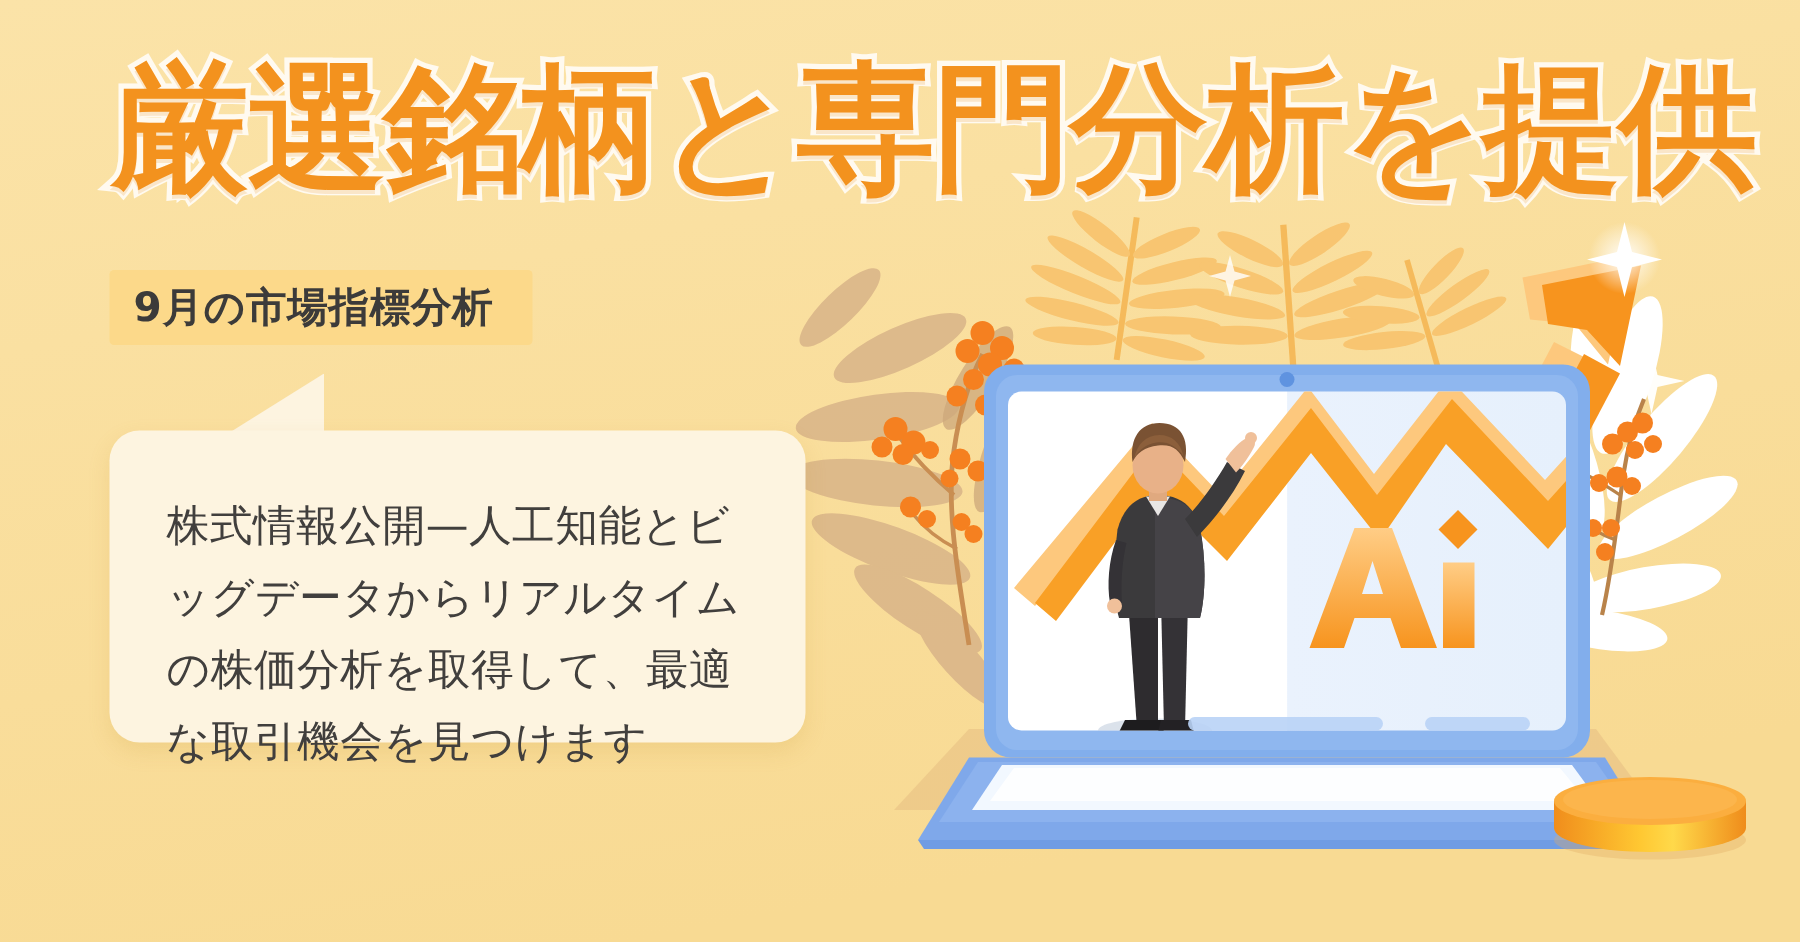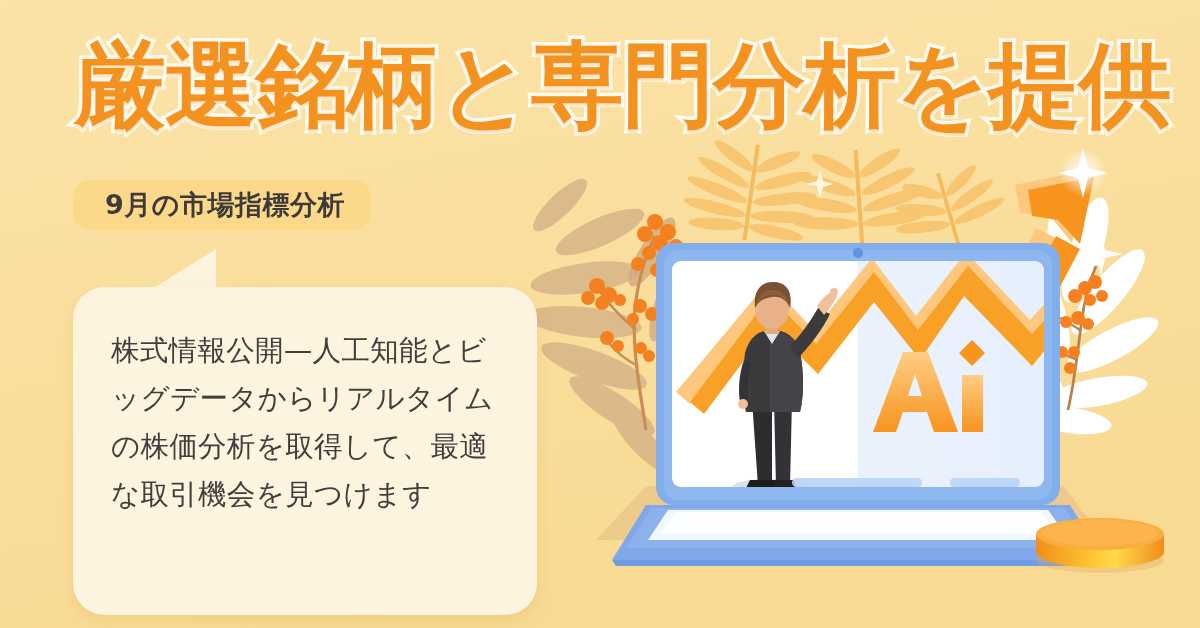--- a/index.html
+++ b/index.html
@@ -21,38 +21,38 @@
     color:#f3921e;letter-spacing:-1px;white-space:nowrap;
     -webkit-text-stroke:7px #fffaf0;
     paint-order:stroke fill;
     text-shadow:0 3px 0 rgba(226,140,30,.18);
   }
 
   
   #badge{
     position:absolute;left:73px;top:180px;
     height:50px;display:flex;align-items:center;
-    padding:0 26px 0 32px;border-radius:17px;
+    padding:0 26px 0 16px;border-radius:3px;
     background:#fcd98a;
     color:#3c3b3a;font-size:27px;font-weight:bold;letter-spacing:.5px;
     white-space:nowrap;
   }
 
   
   #tail{
     position:absolute;left:152px;top:249px;width:64px;height:40px;
     background:#fdf4e0;
     clip-path:polygon(100% 0%,100% 100%,0% 100%);
     filter:drop-shadow(0 2px 2px rgba(200,150,60,.13));
   }
 
   
   #card{
-    position:absolute;left:73px;top:287px;width:464px;height:328px;
-    background:#fdf4e0;border-radius:32px;
+    position:absolute;left:73px;top:287px;width:464px;height:208px;
+    background:#fdf4e0;border-radius:20px;
     box-shadow:0 6px 14px rgba(198,148,52,.16);
   }
   #cardtext{
     position:absolute;left:38px;top:40px;width:392px;
     color:#413f3d;font-size:28.5px;line-height:48px;
     font-weight:400;letter-spacing:.3px;
   }
 </style>
 </head>
 <body>

